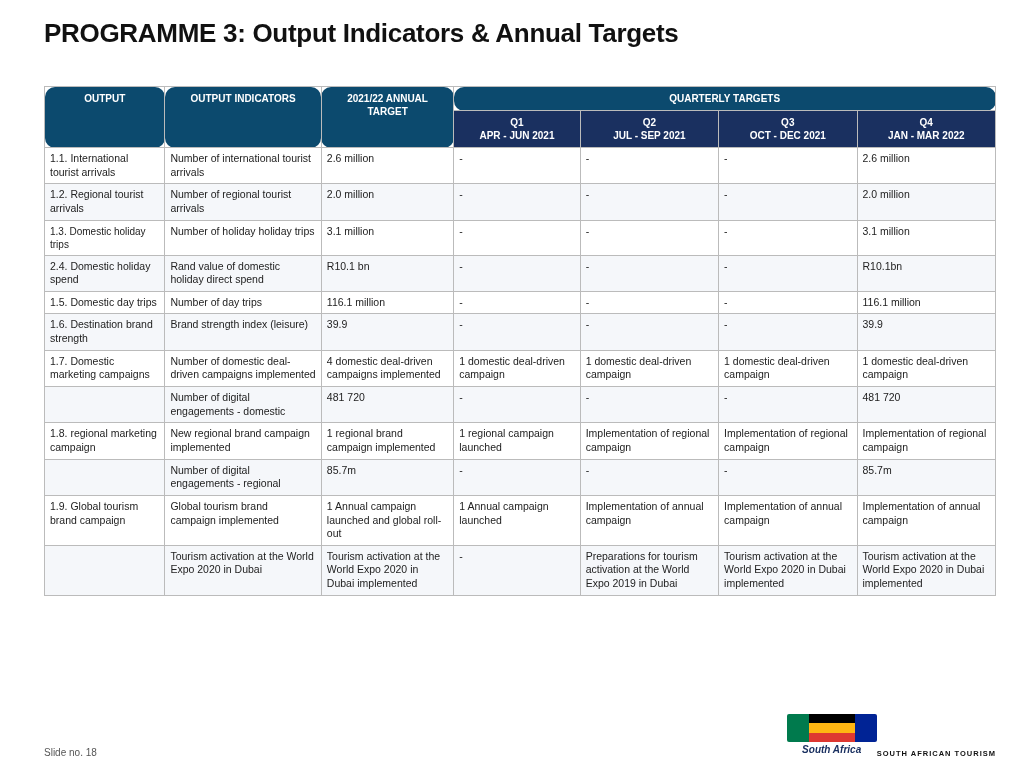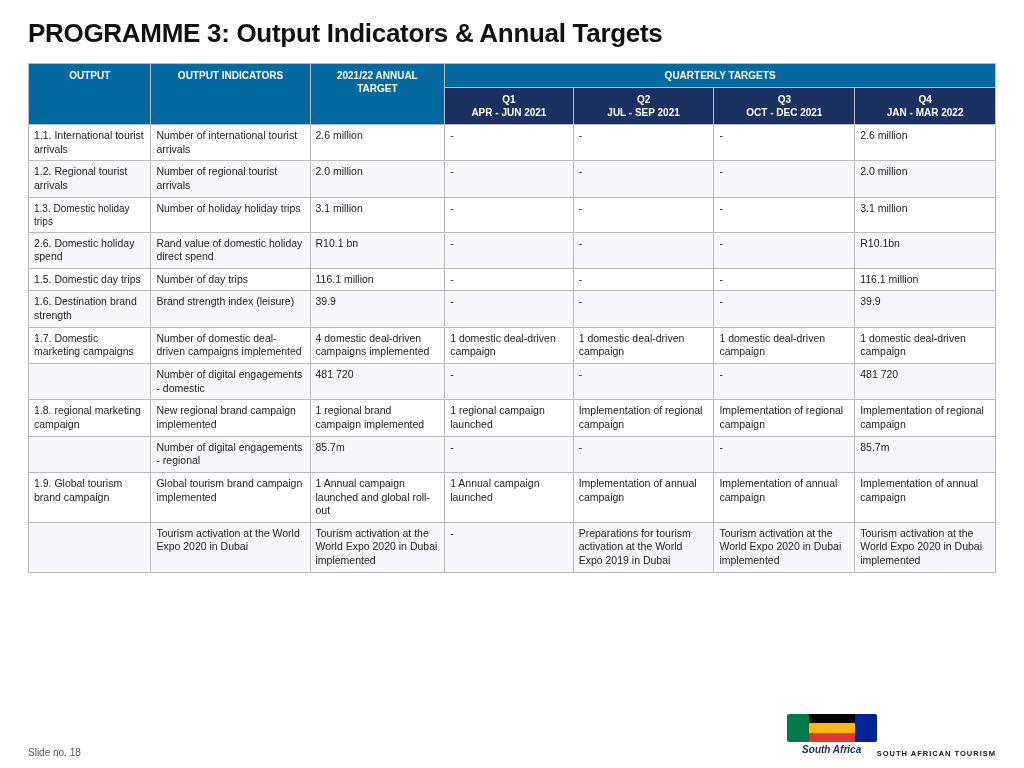--- a/index.html
+++ b/index.html
@@ -9,50 +9,52 @@
       font-size: 11px;
       color: #222;
       width: 1024px;
       height: 768px;
       overflow: hidden;
       position: relative;
     }
     .page {
       width: 1024px;
       height: 768px;
-      padding: 18px 28px 10px 28px;
+      padding: 18px 28px 10px 44px;
       display: flex;
       flex-direction: column;
+      gap: 23px;
     }
     .page-title {
       font-size: 26px;
       font-weight: bold;
       color: #111;
       margin-bottom: 14px;
       letter-spacing: -0.3px;
     }
     table {
       border-collapse: collapse;
       width: 100%;
       font-size: 10.5px;
     }
     th, td {
       border: 1px solid #bbb;
       padding: 4px 5px;
       vertical-align: top;
       line-height: 1.3;
     }
     .header-row-1 th {
-      background: #0369a1;
+      background: #0c4a6e;
       color: #fff;
       text-align: center;
       font-size: 10px;
       font-weight: bold;
       text-transform: uppercase;
       padding: 5px 5px;
+      border-radius: 10px;
     }
     .header-row-2 th {
       background: #1a3060;
       color: #fff;
       text-align: center;
       font-size: 10px;
       font-weight: bold;
       text-transform: uppercase;
       padding: 5px 5px;
     }
@@ -198,21 +200,21 @@
         <tr style="background: rgb(255, 255, 255);">
           <td style="font-size: 10px;">1.3. Domestic holiday trips</td>
           <td>Number of holiday holiday trips</td>
           <td>3.1 million</td>
           <td>-</td>
           <td>-</td>
           <td>-</td>
           <td>3.1 million</td>
         </tr>
         <tr style="background: rgb(245, 247, 250);">
-          <td style="font-size: 10.5px;">2.6. Domestic holiday spend</td>
+          <td style="font-size: 10.5px;">2.4. Domestic holiday spend</td>
           <td>Rand value of domestic holiday direct spend</td>
           <td>R10.1 bn</td>
           <td>-</td>
           <td>-</td>
           <td>-</td>
           <td>R10.1bn</td>
         </tr>
         <tr style="background: rgb(255, 255, 255);">
           <td style="font-size: 10.5px;">1.5. Domestic day trips</td>
           <td>Number of day trips</td>

